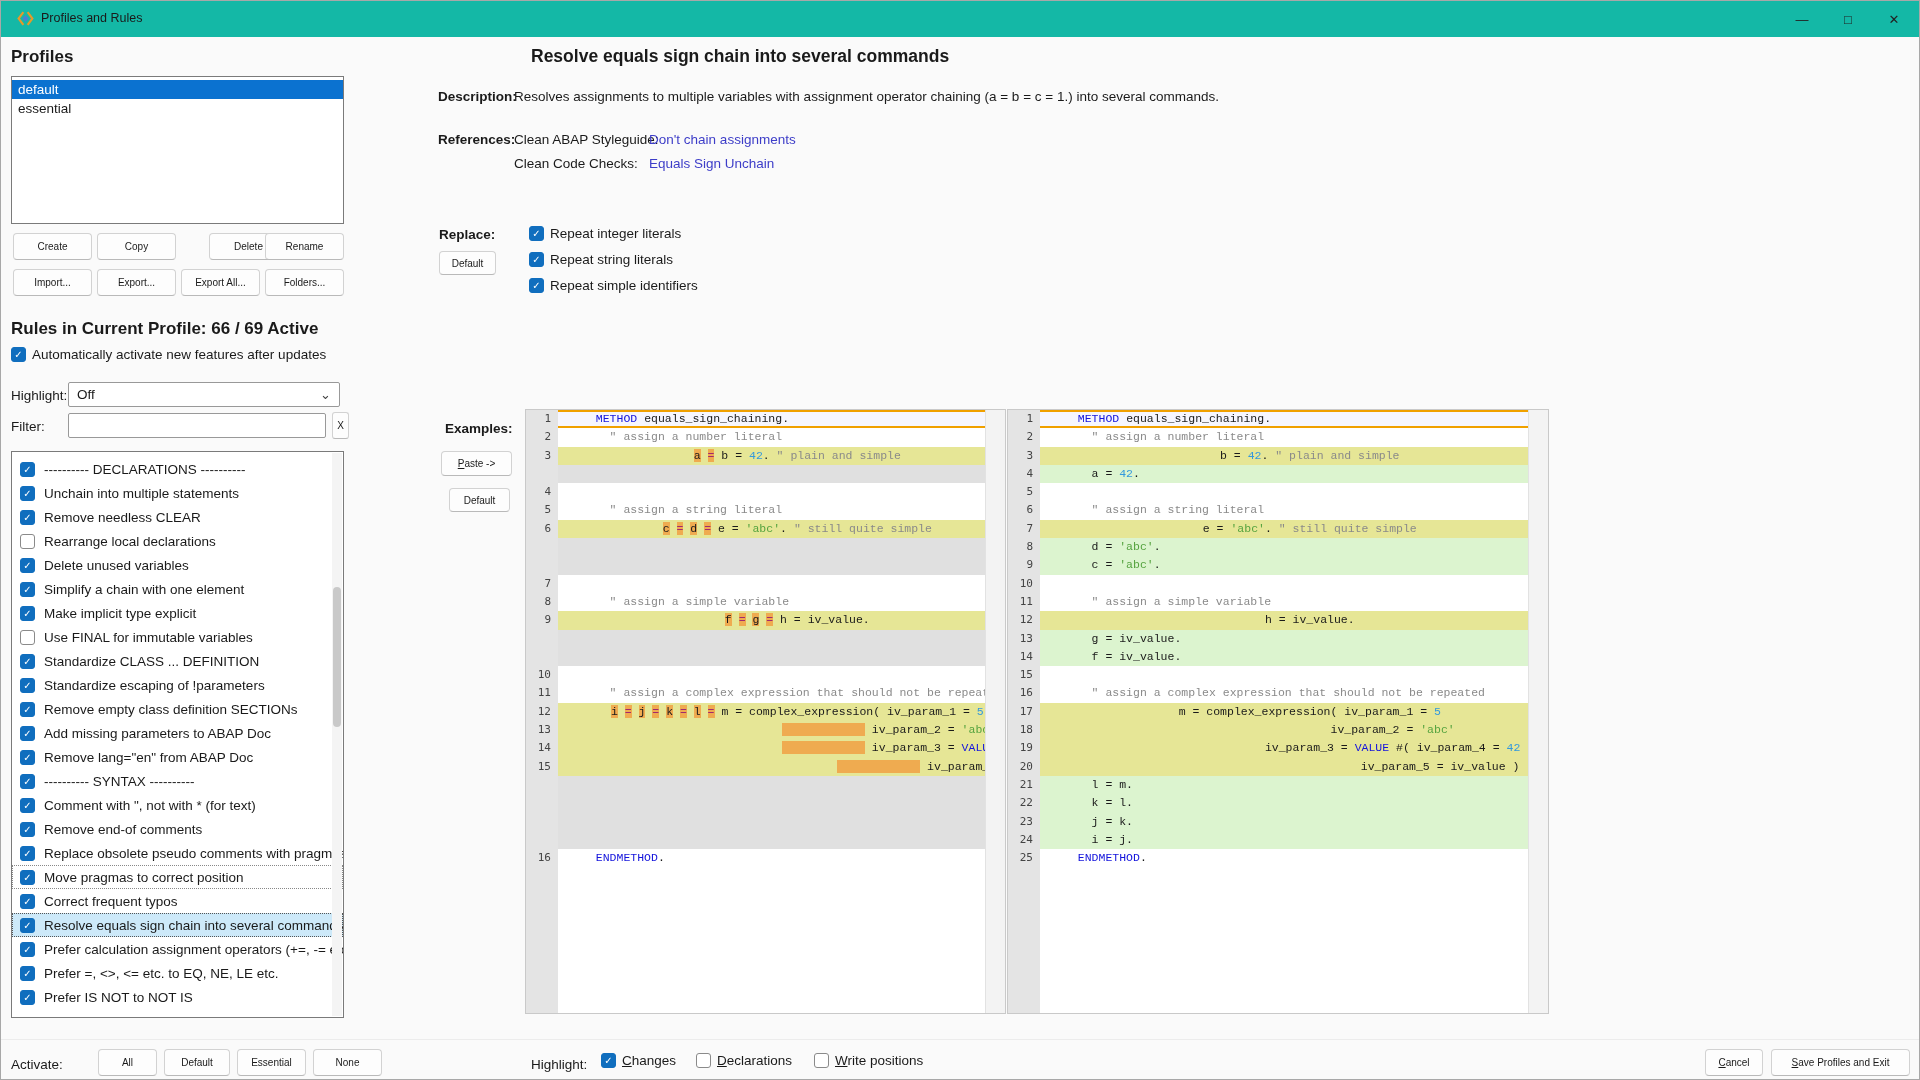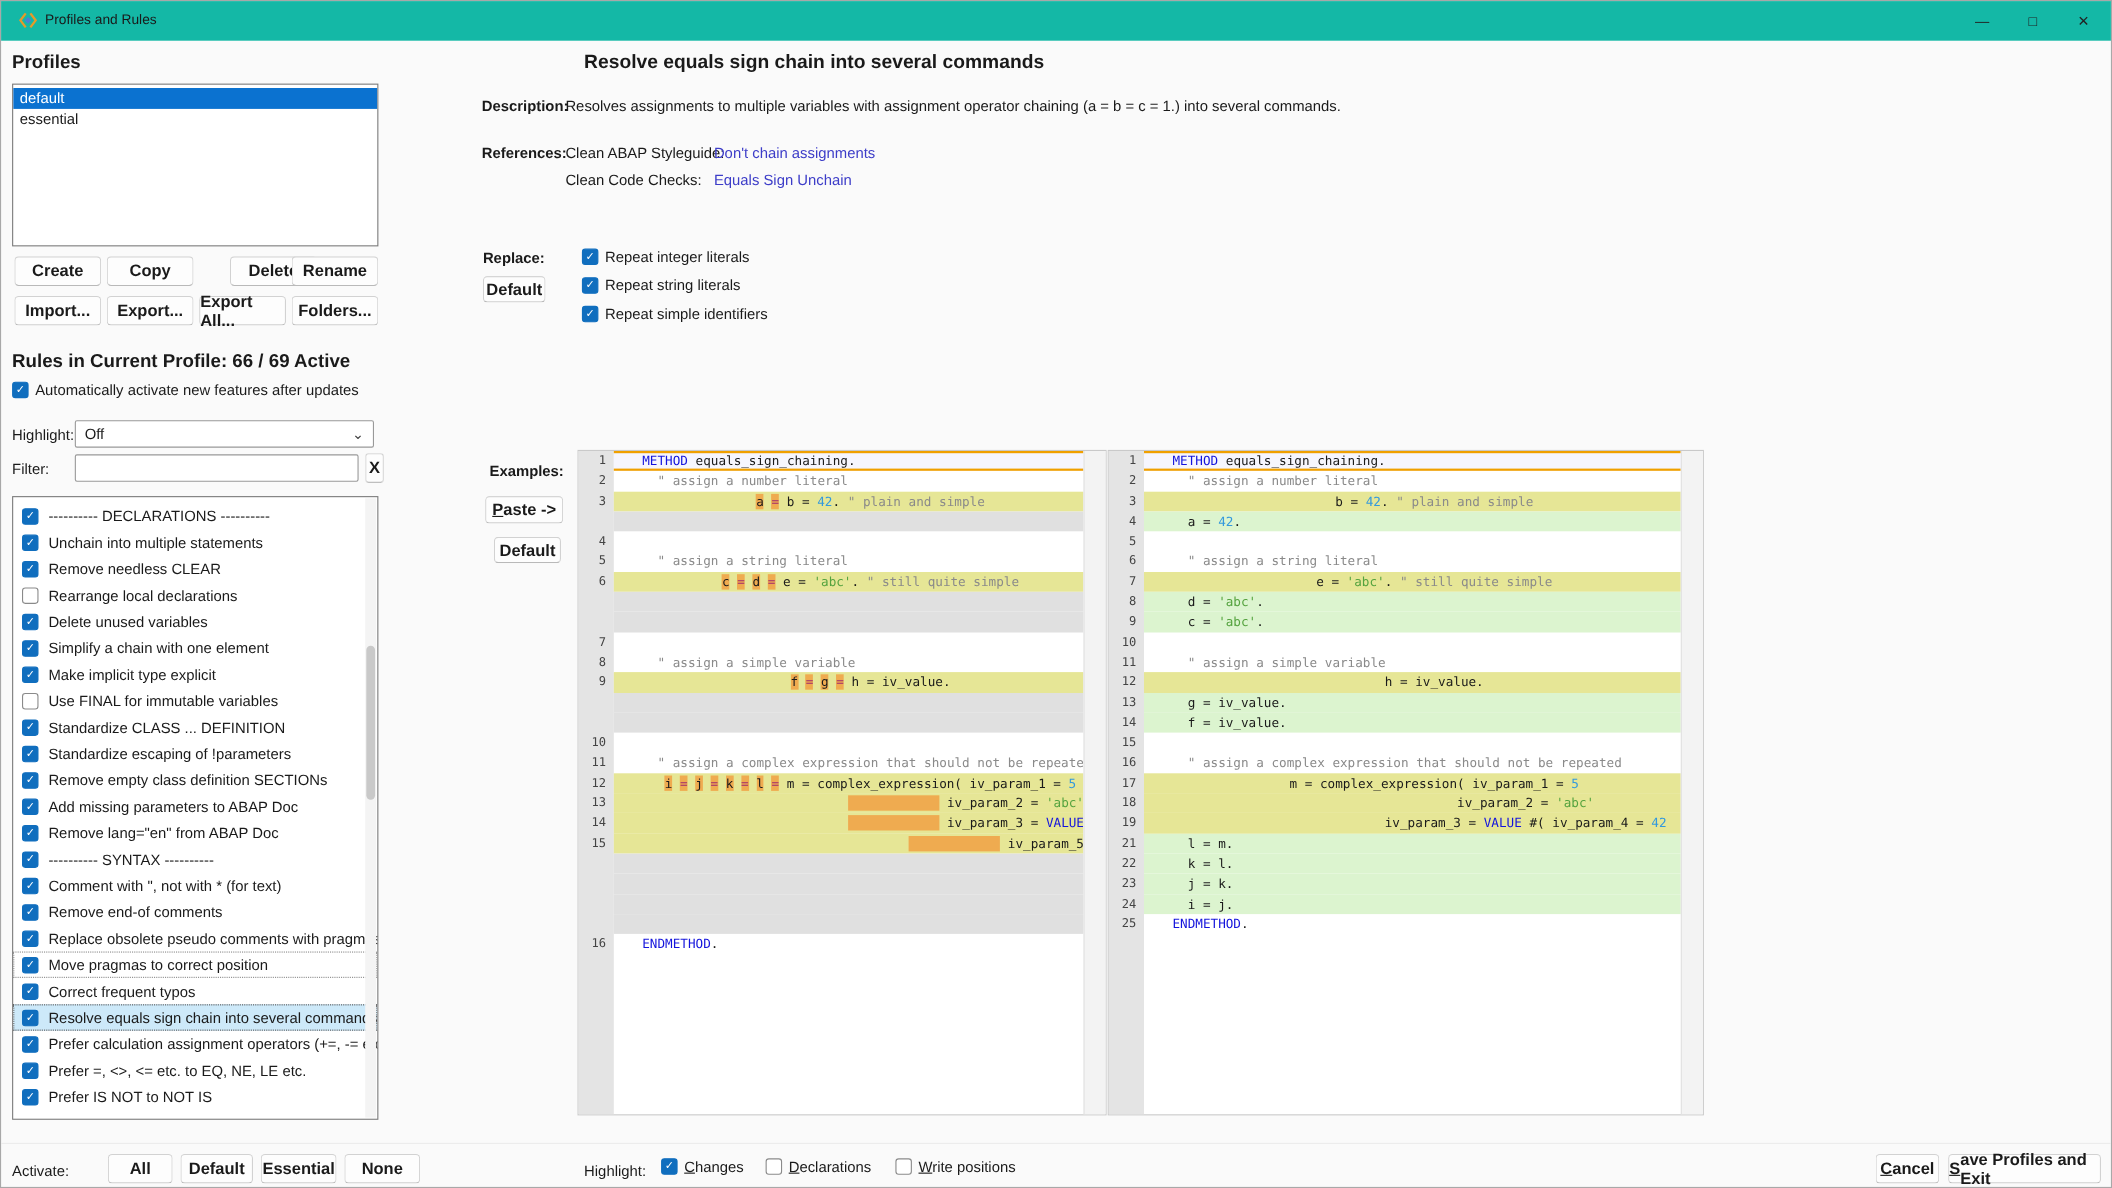--- a/index.html
+++ b/index.html
@@ -13,21 +13,21 @@
   
   .titlebar { position:absolute; left:0; top:0; width:1918px; height:36px; background:#14b8a6;text-align:center; }
   .titletext { position:absolute; left:40px; top:10px; font-size:12.5px; }
   .appicon { position:absolute; left:16px; top:9px; width:17px; height:17px; }
   .wbtn { position:absolute; top:0; width:46px; height:36px; display:flex; align-items:center;
           justify-content:center; font-size:13px; color:#222; }
 
   
   .btn { position:absolute; display:flex; align-items:center; justify-content:center;
          background:#fdfdfd; border:1px solid #d2d2d2; border-bottom-color:#b9b9b9;
-         border-radius:4px; font-size:15px; cursor:default;font-weight:bold; }
+         border-radius:4px; font-size:10px; cursor:default; }
 
   
   .cb { width:15px; height:15px; flex:none; border:1px solid #8a8a8a; border-radius:3px;
         background:#fff; display:inline-flex; align-items:center; justify-content:center;
         font:bold 10px "DejaVu Sans",sans-serif; color:transparent; }
   .cb.on { background:#106ebe; border-color:#106ebe; color:#fff; }
 
   
   .plist { position:absolute; left:10px; top:75px; width:333px; height:148px; background:#fff;
            border:1px solid #7a7a7a; padding-top:3px; overflow:hidden; }
@@ -60,21 +60,21 @@
   
   .cpanel { position:absolute; top:408px; height:605px; background:#fff; border:1px solid #c9c9c9; }
   .cgutterbg { position:absolute; left:0; top:0; bottom:0; width:32px; background:#e4e4e4; }
   .cscroll { position:absolute; right:0; top:0; bottom:0; width:20px; background:#f3f3f3;
              border-left:1px solid #e2e2e2; }
   .crows { position:absolute; left:0; top:0; right:20px; }
   .crow { display:flex; height:18.3px; font:11.5px "DejaVu Sans Mono",monospace;
           line-height:18.3px; white-space:pre; }
   .gut { width:32px; flex:none; text-align:right; padding-right:7px; color:#444;
          font-size:11px; }
-  .ccode { flex:1; overflow:hidden; padding-left:12px; }
+  .ccode { flex:1; overflow:hidden; padding-left:24px;font-family:Liberation Mono, monospace; }
   .ccode.changed { background:#e6e696;text-align:center; }
   .ccode.added { background:#dcf4cf; }
   .ccode.filler { background:#e0e0e0; }
   .ccode.current { background:#f6f6fe; border-top:2px solid #f0a000;
                    border-bottom:2px solid #f0a000; line-height:14px; }
   .kw { color:#1414dc; }
   .num { color:#3399dd; }
   .str { color:#55a33f; }
   .com { color:#8a8a8a; }
   .hl  { background:#efab50; }
@@ -328,20 +328,21 @@
       <div class="crow"><div class="gut">10</div><div class="ccode normal"></div></div>
       <div class="crow"><div class="gut">11</div><div class="ccode normal"><span>    </span><span class="com">" assign a simple variable</span></div></div>
       <div class="crow"><div class="gut">12</div><div class="ccode changed"><span>    h = iv_value.</span></div></div>
       <div class="crow"><div class="gut">13</div><div class="ccode added"><span>    g = iv_value.</span></div></div>
       <div class="crow"><div class="gut">14</div><div class="ccode added"><span>    f = iv_value.</span></div></div>
       <div class="crow"><div class="gut">15</div><div class="ccode normal"></div></div>
       <div class="crow"><div class="gut">16</div><div class="ccode normal"><span>    </span><span class="com">" assign a complex expression that should not be repeated</span></div></div>
       <div class="crow"><div class="gut">17</div><div class="ccode changed"><span>    m = complex_expression( iv_param_1 = </span><span class="num">5</span></div></div>
       <div class="crow"><div class="gut">18</div><div class="ccode changed"><span>                            iv_param_2 = </span><span class="str">'abc'</span></div></div>
       <div class="crow"><div class="gut">19</div><div class="ccode changed"><span>                            iv_param_3 = </span><span class="kw">VALUE</span><span> #( iv_param_4 = </span><span class="num">42</span></div></div>
+      <div class="crow"><div class="gut">20</div><div class="ccode changed"><span>                                           iv_param_5 = iv_value ) ).</span></div></div>
       <div class="crow"><div class="gut">21</div><div class="ccode added"><span>    l = m.</span></div></div>
       <div class="crow"><div class="gut">22</div><div class="ccode added"><span>    k = l.</span></div></div>
       <div class="crow"><div class="gut">23</div><div class="ccode added"><span>    j = k.</span></div></div>
       <div class="crow"><div class="gut">24</div><div class="ccode added"><span>    i = j.</span></div></div>
       <div class="crow"><div class="gut">25</div><div class="ccode normal"><span>  </span><span class="kw">ENDMETHOD</span><span>.</span></div></div>
     </div>
   <div class="cscroll"></div>
 </div>
 
 <div class="footer-line"></div>

